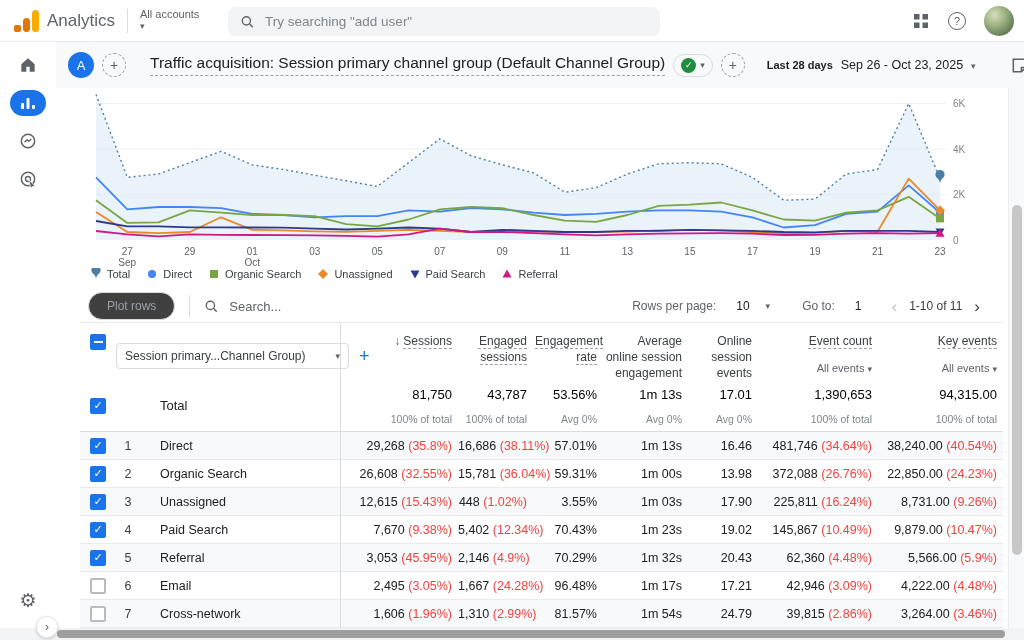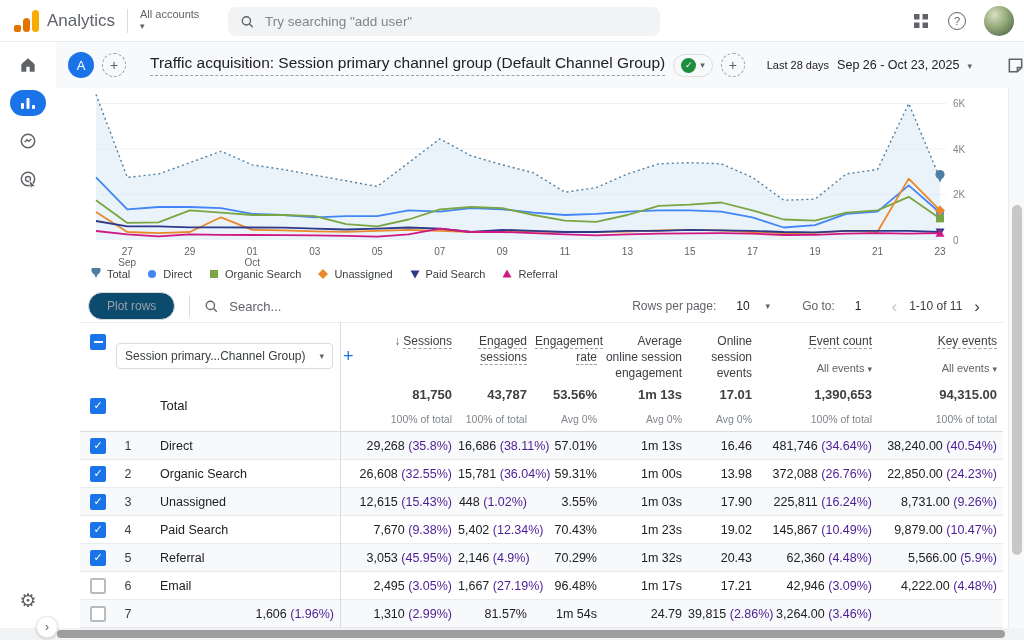--- a/index.html
+++ b/index.html
@@ -48,35 +48,35 @@
   .dash-plus { width:24px; height:24px; border:1px dashed #9aa0a6; border-radius:50%; color:#5f6368;
                font-size:14px; display:flex; align-items:center; justify-content:center; margin-left:8px; flex:0 0 auto; }
   .report-title { font-size:15.5px; color:#202124; border-bottom:1px dashed #9aa0a6; padding-bottom:3px;
                   white-space:nowrap; margin-left:0; }
   .check-pill { display:flex; align-items:center; gap:4px; border:1px solid #dadce0; border-radius:14px;
                 padding:3px 7px; margin-left:8px; flex:0 0 auto; }
   .check-circ { width:15px; height:15px; border-radius:50%; background:#1e8e3e; color:#fff; font-size:9px;
                 display:flex; align-items:center; justify-content:center; }
   .caret-sm { font-size:9px; color:#5f6368; }
   .date-block { display:flex; align-items:baseline; gap:8px; margin-left:22px; white-space:nowrap; flex:0 0 auto;}
-  .date-preset { font-size:11px; font-weight:normal; color:#202124; }
+  .date-preset { font-size:11px; font-weight:bold; color:#202124; }
   .date-range { font-size:12.5px; color:#202124; }
   .tb-icons { display:flex; align-items:center; gap:16px; margin-left:12px; flex:0 0 auto; }
   .tb-icons svg { display:block; }
 
   
   .content { position:absolute; left:56px; top:88px; width:952px; height:540px; background:#fff; overflow:hidden; }
 
   .legend { position:absolute; left:34px; top:180px; display:flex; gap:16px; align-items:center; }
   .legend-item { display:flex; align-items:center; gap:5px; font-size:11px; color:#3c4043; }
 
   
   .controls { position:absolute; left:24px; top:202px; width:904px; height:32px; display:flex; align-items:center; }
   .plot-rows-btn { border:1px solid #dadce0; border-radius:15px; color:#9aa0a6; font-size:12px;
-                   padding:6px 18px; background:#0c4a6e; margin-left:8px; }
+                   padding:6px 18px; background:#404040; margin-left:8px; }
   .ctl-div { width:1px; height:22px; background:#dadce0; margin:0 14px; }
   .tbl-search { display:flex; align-items:center; gap:10px; }
   .tbl-search input { border:none; outline:none; font-size:13px; color:#3c4043; width:160px; font-family:inherit; }
   .tbl-search input::placeholder { color:#5f6368; }
   .pager { margin-left:auto; display:flex; align-items:center; font-size:12px; color:#5f6368; gap:6px; }
   .pager .val { color:#202124; margin-left:14px; }
   .pager .caret-sm { margin-left:10px; }
   .pager .goto { margin-left:26px; }
   .pager .chev { font-size:17px; line-height:1; padding:0 4px; }
   .chev.dis { color:#bdc1c6; }
@@ -86,35 +86,35 @@
   
   .tgrid { display:grid; grid-template-columns:36px 24px 200px 118px 75px 70px 85px 70px 120px 125px; }
   .thead { position:absolute; left:24px; top:234px; width:923px; border-top:1px solid #e8eaed; padding-top:8px; }
   .th { font-size:12px; color:#3c4043; text-align:right; padding:2px 6px 0 2px; line-height:16px; }
   .th .u { text-decoration:underline; text-decoration-style:dashed; text-decoration-color:#9aa0a6;
            text-underline-offset:3px; }
   .sort-arrow { color:#5f6368; margin-right:3px; }
   .th-filter { display:block; font-size:11px; color:#5f6368; margin-top:11px; }
   .dim-select { grid-column:2 / span 2; display:flex; align-items:center; gap:10px; }
   .dim-pill { border:1px solid #dadce0; border-radius:4px; background:#fff; font-size:12px; color:#3c4043;
-              padding:5px 8px; display:flex; align-items:center; gap:14px; white-space:nowrap; }
+              padding:5px 8px; display:flex; align-items:center; gap:30px; white-space:nowrap; }
   .add-dim { color:#1a73e8; font-size:18px; line-height:1; }
 
   .totals { position:absolute; left:24px; top:292px; width:923px; height:52px; align-items:center;
             border-bottom:1px solid #dadce0; }
   .tot-cell { text-align:right; padding-right:6px; }
-  .tot-cell .v { font-size:13px; font-weight:bold; color:#404040; }
+  .tot-cell .v { font-size:13px; font-weight:normal; color:#000000; }
   .tot-cell .s { font-size:10.5px; color:#80868b; margin-top:11px; }
   .tot-label { font-size:13px; color:#202124; padding-left:20px; text-align:left; }
 
   .rows { position:absolute; left:24px; top:344px; width:923px; }
   .trow { height:28px; align-items:center; border-bottom:1px solid #e8eaed; }
   .trow:nth-child(odd) { background:#f8f9fa; }
   .td { font-size:12.5px; color:#202124; text-align:right; padding-right:6px; white-space:nowrap; }
-  .td .pct { color:#4c1d95; }
+  .td .pct { color:#ef4444; }
   .td-num { font-size:12.5px; color:#3c4043; text-align:center; }
   .td-name { font-size:12.5px; color:#202124; text-align:left; padding-left:20px; }
 
   .cb { width:16px; height:16px; border-radius:2px; display:flex; align-items:center; justify-content:center;
         margin:0 auto; }
   .cb.checked { background:#1a73e8; color:#fff; font-size:11px; }
   .cb.indet { background:#1a73e8; }
   .cb.indet::after { content:""; width:9px; height:2px; background:#fff; display:block; }
   .cb.empty { border:2px solid #b8bcc1; background:#fff; }
 
@@ -452,32 +452,33 @@
           <div class="td">62,360 <span class="pct">(4.48%)</span></div>
           <div class="td">5,566.00 <span class="pct">(5.9%)</span></div>
         </div>
         <div class="trow tgrid">
           <div>
             <span class="cb empty"></span>
           </div>
           <div class="td-num">6</div>
           <div class="td-name">Email</div>
           <div class="td">2,495 <span class="pct">(3.05%)</span></div>
-          <div class="td">1,667 <span class="pct">(27.19%)</span></div>
+          <div class="td">1,667 <span class="pct">(24.28%)</span></div>
           <div class="td">96.48%</div>
           <div class="td">1m 17s</div>
           <div class="td">17.21</div>
           <div class="td">42,946 <span class="pct">(3.09%)</span></div>
           <div class="td">4,222.00 <span class="pct">(4.48%)</span></div>
         </div>
         <div class="trow tgrid">
           <div>
             <span class="cb empty"></span>
           </div>
           <div class="td-num">7</div>
+          <div class="td-name">Cross-network</div>
           <div class="td">1,606 <span class="pct">(1.96%)</span></div>
           <div class="td">1,310 <span class="pct">(2.99%)</span></div>
           <div class="td">81.57%</div>
           <div class="td">1m 54s</div>
           <div class="td">24.79</div>
           <div class="td">39,815 <span class="pct">(2.86%)</span></div>
           <div class="td">3,264.00 <span class="pct">(3.46%)</span></div>
         </div>
       </div>
 

